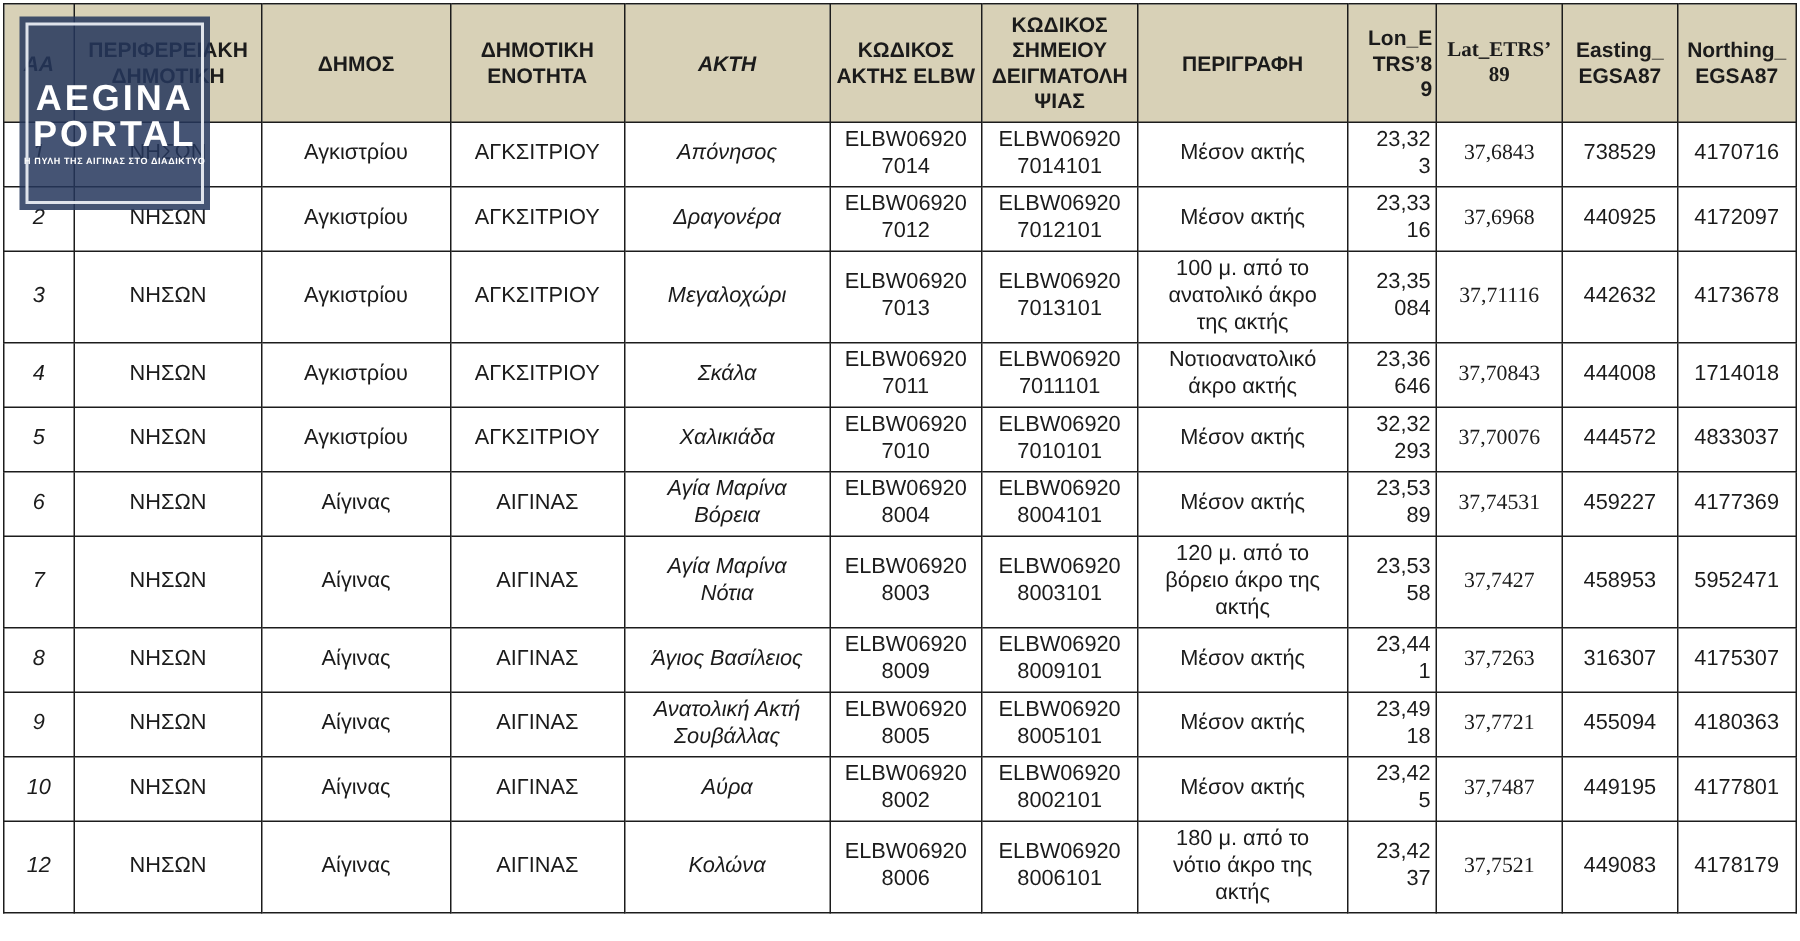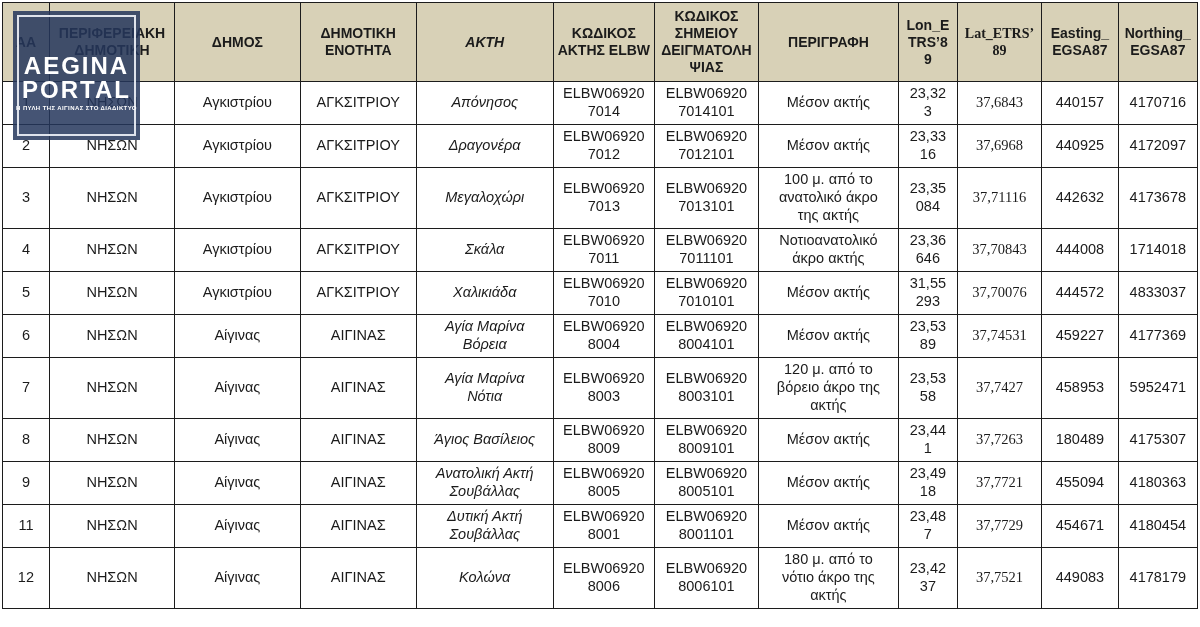--- a/index.html
+++ b/index.html
@@ -42,29 +42,29 @@
     font-size: 14px;
     line-height: 1.22;
     padding: 5px 2px;
   }
   td {
     font-size: 14.5px;
     line-height: 1.24;
     padding: 3px 3px;
   }
   
-  .col-aa { width: 3.7%; }
+  .col-aa { width: 3.7%; font-style: italic; }
   .col-regional_unit { width: 10.6%; }
   .col-municipality { width: 10.6%; margin-top: 40px; }
   .col-municipal_unit { width: 9.8%; }
   .col-coast { width: 11.6%; font-style: italic; }
   .col-coast_code { width: 8.5%; }
   .col-sampling_point_code { width: 8.7%; }
   .col-description { width: 11.9%; margin-left: 12px; }
-  .col-lon { width: 4.75%; }
+  .col-lon { width: 4.75%; text-align: right; }
   .col-lat { width: 7.0%; font-family: Liberation Serif, serif; }
   .col-easting { width: 6.3%; }
   .col-northing { width: 6.55%; }
 
   
   .logo {
     position: absolute;
     left: 13px;
     top: 11px;
     width: 127px;
@@ -144,21 +144,21 @@
             <td class="col-municipal_unit">ΑΓΚΣΙΤΡΙΟΥ</td>
             <td class="col-coast">Απόνησος</td>
             <td class="col-coast_code">ELBW06920
 7014</td>
             <td class="col-sampling_point_code">ELBW06920
 7014101</td>
             <td class="col-description">Μέσον ακτής</td>
             <td class="col-lon">23,32
 3</td>
             <td class="col-lat">37,6843</td>
-            <td class="col-easting">440157</td>
+            <td class="col-easting">738529</td>
             <td class="col-northing">4170716</td>
           </tr>
           <tr>
             <td class="col-aa">2</td>
             <td class="col-regional_unit">ΝΗΣΩΝ</td>
             <td class="col-municipality">Αγκιστρίου</td>
             <td class="col-municipal_unit">ΑΓΚΣΙΤΡΙΟΥ</td>
             <td class="col-coast">Δραγονέρα</td>
             <td class="col-coast_code">ELBW06920
 7012</td>
@@ -212,21 +212,21 @@
             <td class="col-aa">5</td>
             <td class="col-regional_unit">ΝΗΣΩΝ</td>
             <td class="col-municipality">Αγκιστρίου</td>
             <td class="col-municipal_unit">ΑΓΚΣΙΤΡΙΟΥ</td>
             <td class="col-coast">Χαλικιάδα</td>
             <td class="col-coast_code">ELBW06920
 7010</td>
             <td class="col-sampling_point_code">ELBW06920
 7010101</td>
             <td class="col-description">Μέσον ακτής</td>
-            <td class="col-lon">31,55
+            <td class="col-lon">32,32
 293</td>
             <td class="col-lat">37,70076</td>
             <td class="col-easting">444572</td>
             <td class="col-northing">4833037</td>
           </tr>
           <tr>
             <td class="col-aa">6</td>
             <td class="col-regional_unit">ΝΗΣΩΝ</td>
             <td class="col-municipality">Αίγινας</td>
             <td class="col-municipal_unit">ΑΙΓΙΝΑΣ</td>
@@ -270,21 +270,21 @@
             <td class="col-municipal_unit">ΑΙΓΙΝΑΣ</td>
             <td class="col-coast">Άγιος Βασίλειος</td>
             <td class="col-coast_code">ELBW06920
 8009</td>
             <td class="col-sampling_point_code">ELBW06920
 8009101</td>
             <td class="col-description">Μέσον ακτής</td>
             <td class="col-lon">23,44
 1</td>
             <td class="col-lat">37,7263</td>
-            <td class="col-easting">180489</td>
+            <td class="col-easting">316307</td>
             <td class="col-northing">4175307</td>
           </tr>
           <tr>
             <td class="col-aa">9</td>
             <td class="col-regional_unit">ΝΗΣΩΝ</td>
             <td class="col-municipality">Αίγινας</td>
             <td class="col-municipal_unit">ΑΙΓΙΝΑΣ</td>
             <td class="col-coast">Ανατολική Ακτή
 Σουβάλλας</td>
             <td class="col-coast_code">ELBW06920
@@ -292,36 +292,35 @@
             <td class="col-sampling_point_code">ELBW06920
 8005101</td>
             <td class="col-description">Μέσον ακτής</td>
             <td class="col-lon">23,49
 18</td>
             <td class="col-lat">37,7721</td>
             <td class="col-easting">455094</td>
             <td class="col-northing">4180363</td>
           </tr>
           <tr>
-            <td class="col-aa">11</td>
-            <td class="col-regional_unit">ΝΗΣΩΝ</td>
-            <td class="col-municipality">Αίγινας</td>
-            <td class="col-municipal_unit">ΑΙΓΙΝΑΣ</td>
-            <td class="col-coast">Δυτική Ακτή
-Σουβάλλας</td>
-            <td class="col-coast_code">ELBW06920
-8001</td>
-            <td class="col-sampling_point_code">ELBW06920
-8001101</td>
-            <td class="col-description">Μέσον ακτής</td>
-            <td class="col-lon">23,48
-7</td>
-            <td class="col-lat">37,7729</td>
-            <td class="col-easting">454671</td>
-            <td class="col-northing">4180454</td>
+            <td class="col-aa">10</td>
+            <td class="col-regional_unit">ΝΗΣΩΝ</td>
+            <td class="col-municipality">Αίγινας</td>
+            <td class="col-municipal_unit">ΑΙΓΙΝΑΣ</td>
+            <td class="col-coast">Αύρα</td>
+            <td class="col-coast_code">ELBW06920
+8002</td>
+            <td class="col-sampling_point_code">ELBW06920
+8002101</td>
+            <td class="col-description">Μέσον ακτής</td>
+            <td class="col-lon">23,42
+5</td>
+            <td class="col-lat">37,7487</td>
+            <td class="col-easting">449195</td>
+            <td class="col-northing">4177801</td>
           </tr>
           <tr>
             <td class="col-aa">12</td>
             <td class="col-regional_unit">ΝΗΣΩΝ</td>
             <td class="col-municipality">Αίγινας</td>
             <td class="col-municipal_unit">ΑΙΓΙΝΑΣ</td>
             <td class="col-coast">Κολώνα</td>
             <td class="col-coast_code">ELBW06920
 8006</td>
             <td class="col-sampling_point_code">ELBW06920

